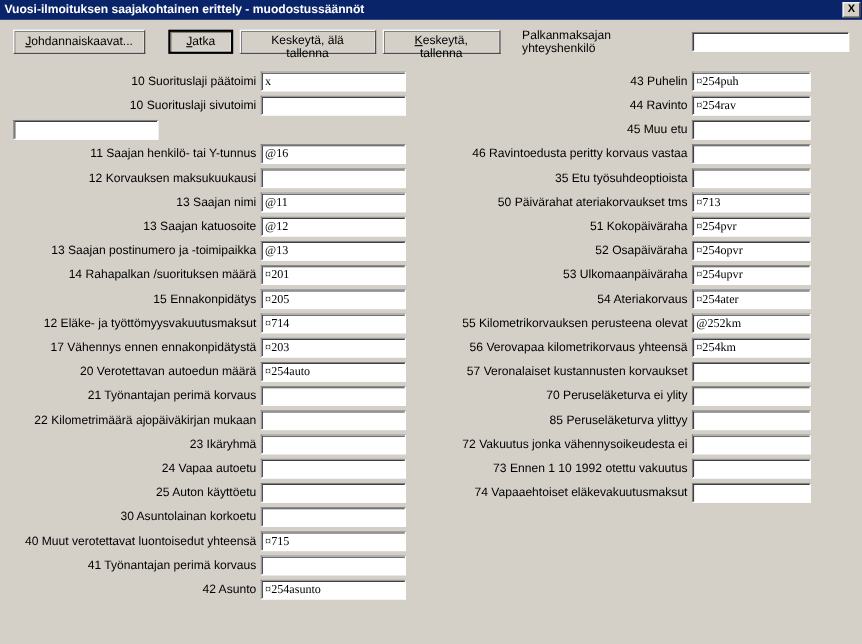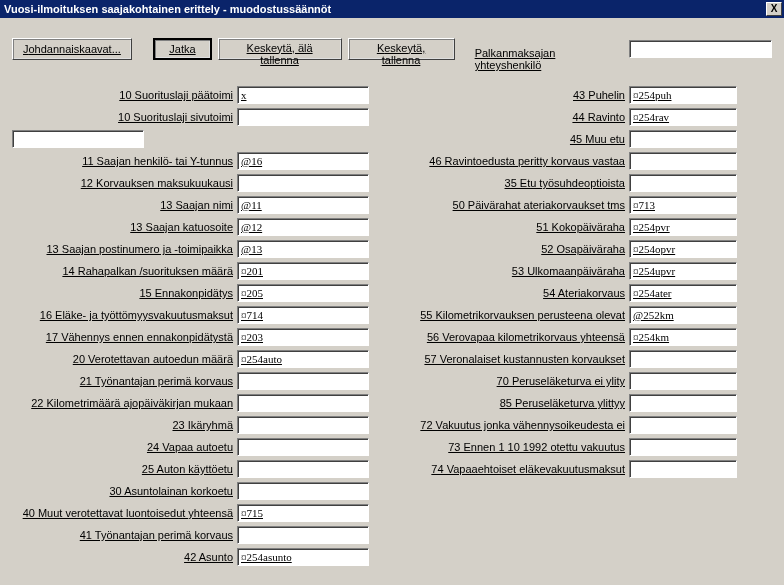--- a/index.html
+++ b/index.html
@@ -33,21 +33,20 @@
     border-right-color: #404040;
     border-bottom-color: #404040;
     font-size: 10px;
     font-family: Arial;
     text-align: center;
     line-height: 11px;
     cursor: default;
   }
   .content {
     padding: 8px 12px;
-    text-decoration: underline;
   }
   .toolbar {
     display: flex;
     gap: 6px;
     align-items: center;
     margin-bottom: 14px;
   }
   .btn {
     background: #d4d0c8;
     border: 1px solid #fff;
@@ -63,21 +62,20 @@
   }
   .btn.default {
     border: 2px solid #000;
     padding: 2px 14px;
   }
   .btn u { text-decoration: underline; }
   .toolbar-spacer { width: 10px; }
   .contact-label {
     margin-left: 14px;
     margin-right: 6px;
-    margin-top: 21px;
   }
   .contact-input {
     width: 150px;
     height: 18px;
     border: 1px solid #808080;
     border-right-color: #fff;
     border-bottom-color: #fff;
     box-shadow: inset 1px 1px 0 #404040;
     background: #fff;
     padding: 1px 3px;
@@ -173,21 +171,21 @@
         </div>
         <div class="row">
           <div class="lbl">14 Rahapalkan /suorituksen määrä</div>
           <input class="inp" value="¤201" style="">
         </div>
         <div class="row">
           <div class="lbl">15 Ennakonpidätys</div>
           <input class="inp" value="¤205" style="">
         </div>
         <div class="row">
-          <div class="lbl">16 Eläke- ja työttömyysvakuutusmaksut</div>
+          <div class="lbl">12 Eläke- ja työttömyysvakuutusmaksut</div>
           <input class="inp" value="¤714" style="">
         </div>
         <div class="row">
           <div class="lbl">17 Vähennys ennen ennakonpidätystä</div>
           <input class="inp" value="¤203" style="">
         </div>
         <div class="row">
           <div class="lbl">20 Verotettavan autoedun määrä</div>
           <input class="inp" value="¤254auto" style="">
         </div>

